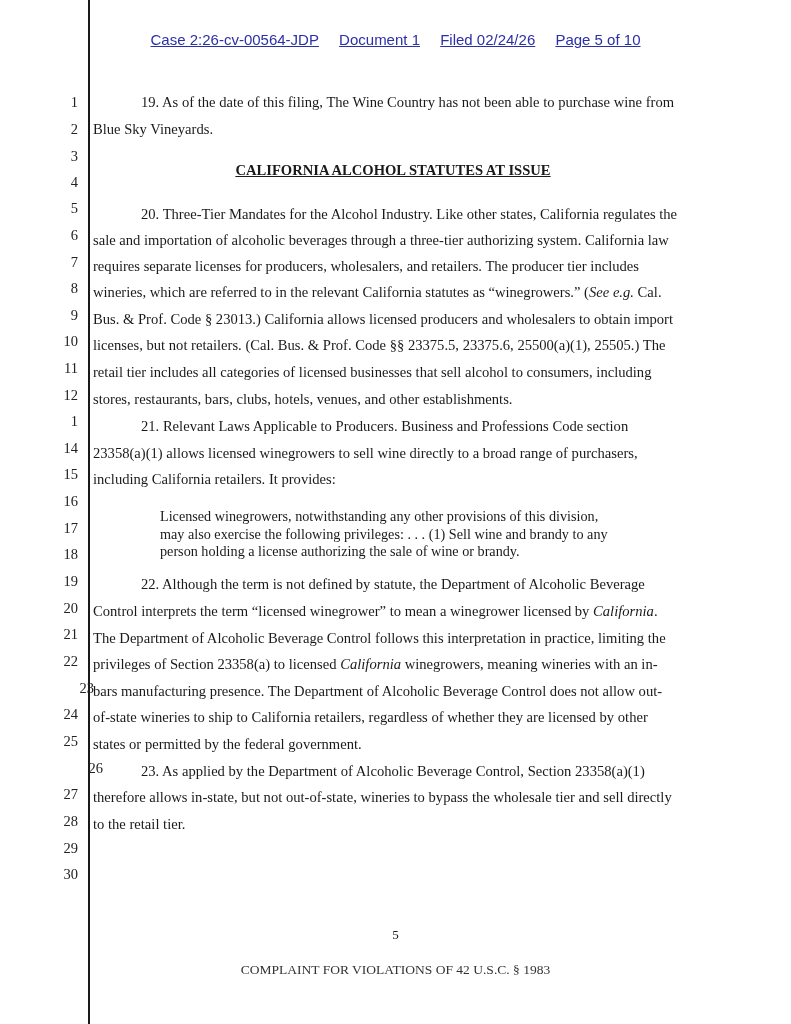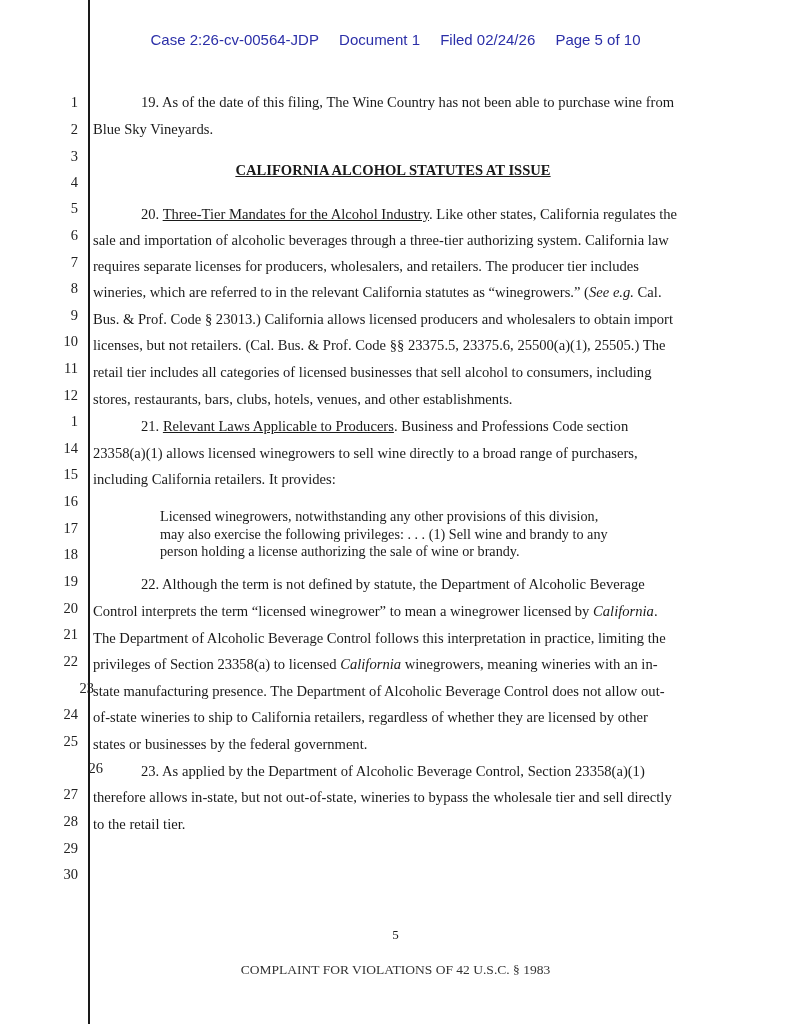--- a/index.html
+++ b/index.html
@@ -1,28 +1,28 @@
 <!DOCTYPE html>
 <html><head>
 <meta charset="utf-8">
 <style>
   html, body { margin: 0; padding: 0; background: #ffffff; }
   body { width: 791px; height: 1024px; position: relative; overflow: hidden;
          font-family: "Liberation Serif", "DejaVu Serif", serif; color: #1a1a1a; }
   .header { position: absolute; top: 31px; left: 0; width: 791px; text-align: center;
             font-family: "Liberation Sans", "DejaVu Sans", sans-serif; font-size: 15px;
             color: #2b2fa8; white-space: nowrap; }
-  .header span { margin: 16px 8px; }
+  .header span { margin: 16px 8px; text-decoration: underline; }
   .vline { position: absolute; left: 88px; top: 0; width: 2px; height: 1024px; background: #1a1a1a; }
   .linenums { position: absolute; left: 0; top: 0; width: 80px; }
   .ln { position: absolute; width: 78px; text-align: right; font-size: 14.5px; color: #222; }
   .body { position: absolute; left: 93px; top: 0; width: 610px; font-size: 14.6px; }
   .tl { position: absolute; left: 0; white-space: nowrap; }
   .indent { left: 48px; }
-  .u { text-decoration: underline; }
+  .u { }
   .i { font-style: italic; }
   .heading { position: absolute; left: 0; width: 600px; text-align: center; font-weight: bold;
              text-decoration: underline; font-size: 14.6px; }
   .quote { position: absolute; left: 67px; width: 480px; font-size: 14.2px; line-height: 17.5px; }
   .pagenum { position: absolute; top: 927px; left: 0; width: 791px; text-align: center; font-size: 13px; }
   .footer { position: absolute; top: 962px; left: 0; width: 791px; text-align: center; font-size: 13.5px; color: #333; }
 </style>
 </head>
 <body>
 
@@ -101,23 +101,23 @@
   </div>
 
   <div class="tl indent" style="top:576px">22. Although the term is not defined by statute, the Department of Alcoholic Beverage</div>
   <div class="tl" style="top:603px">
     <span>Control interprets the term “licensed winegrower” to mean a winegrower licensed by </span><span class="i">California</span><span>.</span>
   </div>
   <div class="tl" style="top:630px">The Department of Alcoholic Beverage Control follows this interpretation in practice, limiting the</div>
   <div class="tl" style="top:656px">
     <span>privileges of Section 23358(a) to licensed </span><span class="i">California</span><span> winegrowers, meaning wineries with an in-</span>
   </div>
-  <div class="tl" style="top:683px">state manufacturing presence. The Department of Alcoholic Beverage Control does not allow out-</div>
+  <div class="tl" style="top:683px">bars manufacturing presence. The Department of Alcoholic Beverage Control does not allow out-</div>
   <div class="tl" style="top:709px">of-state wineries to ship to California retailers, regardless of whether they are licensed by other</div>
-  <div class="tl" style="top:736px">states or businesses by the federal government.</div>
+  <div class="tl" style="top:736px">states or permitted by the federal government.</div>
 
   <div class="tl indent" style="top:763px">23. As applied by the Department of Alcoholic Beverage Control, Section 23358(a)(1)</div>
   <div class="tl" style="top:789px">therefore allows in-state, but not out-of-state, wineries to bypass the wholesale tier and sell directly</div>
   <div class="tl" style="top:816px">to the retail tier.</div>
 </div>
 
 <div class="pagenum">5</div>
 <div class="footer">COMPLAINT FOR VIOLATIONS OF 42 U.S.C. § 1983</div>
 
 </body></html>

